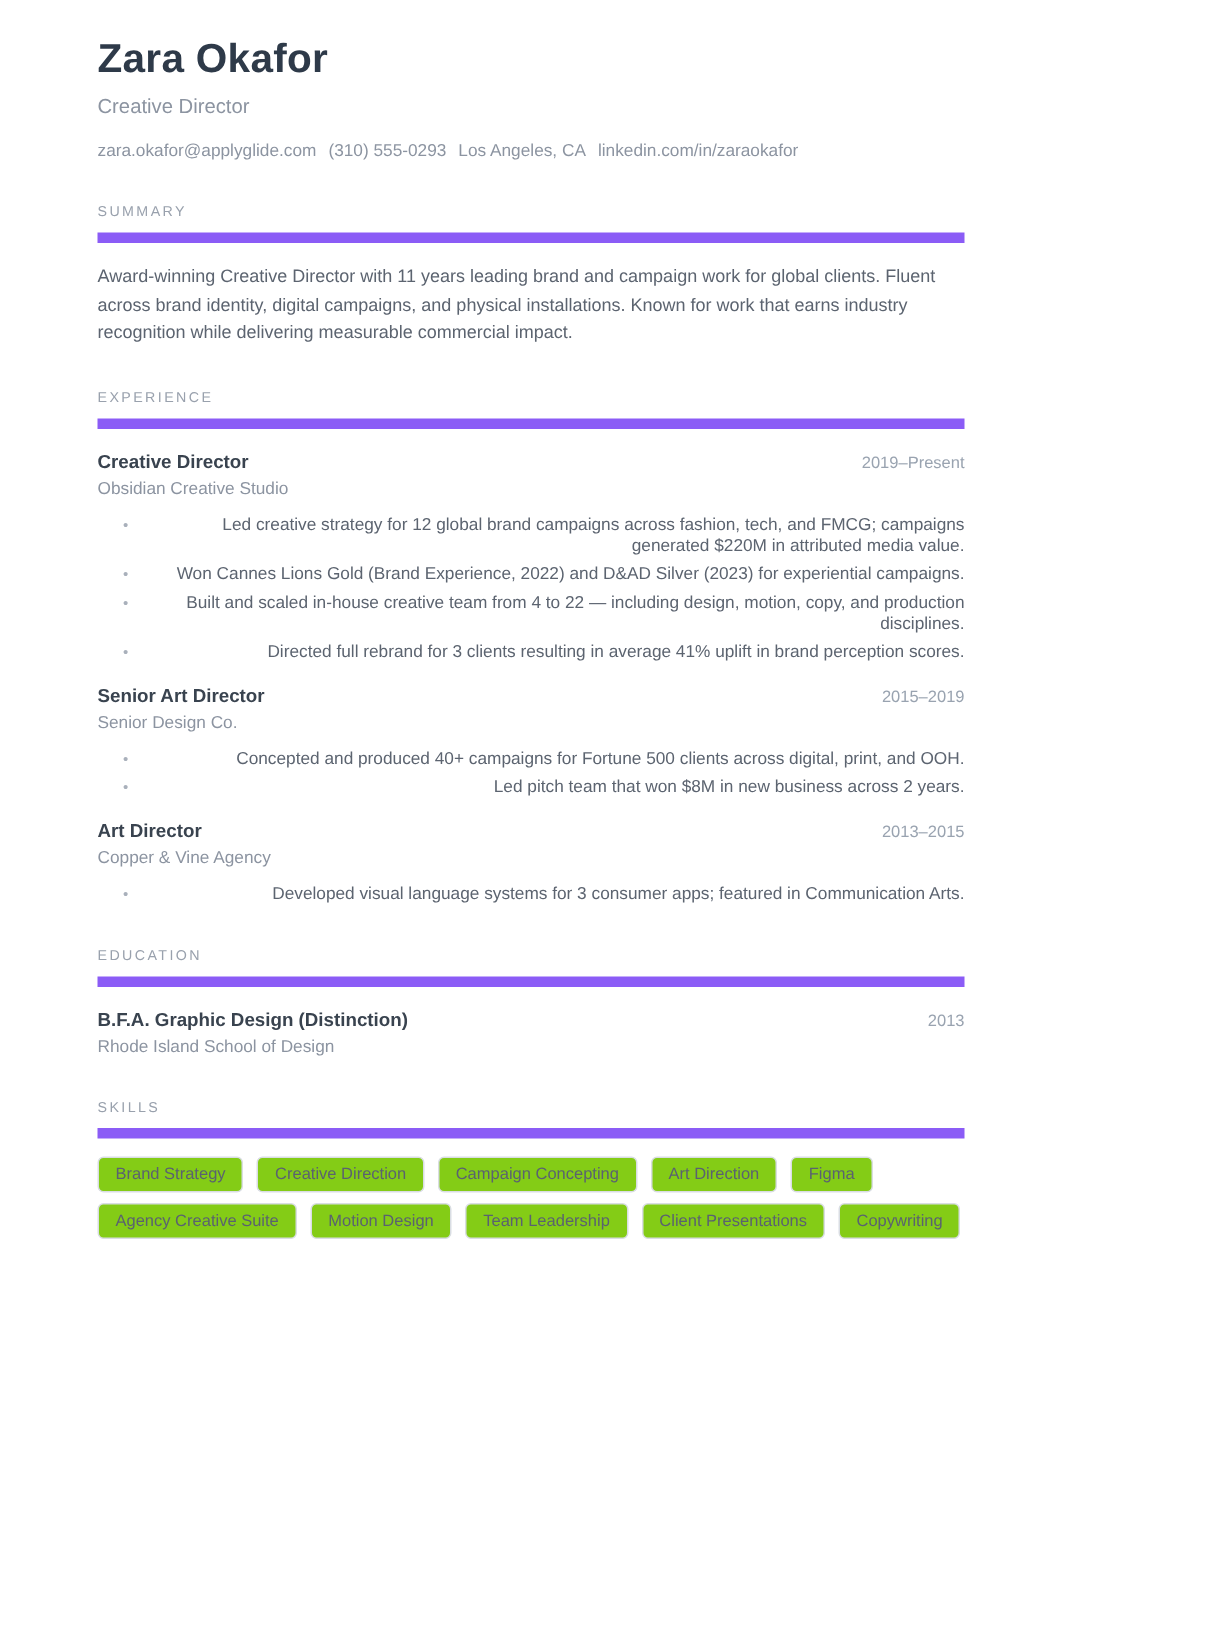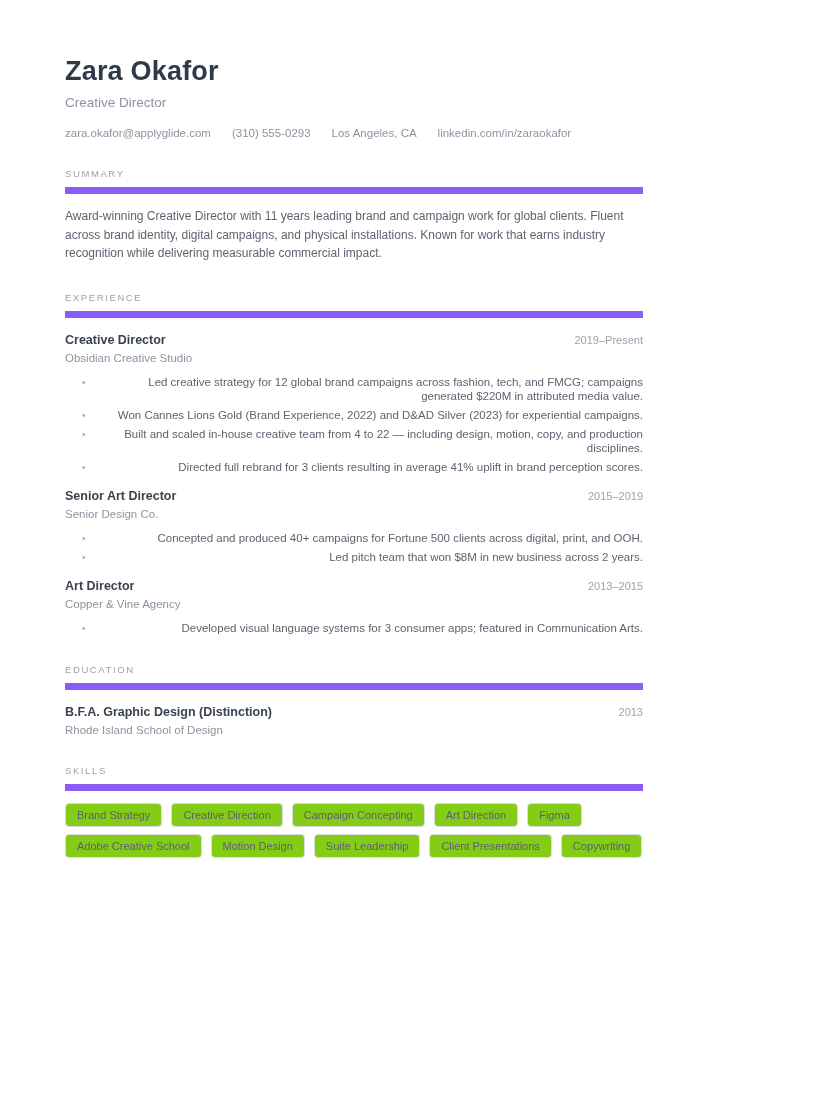--- a/index.html
+++ b/index.html
@@ -1,26 +1,26 @@
 <!DOCTYPE html>
 <html><head>
 <meta charset="utf-8">
 <style>
   html,body{margin:0;padding:0;}
   body{
     width:816px;height:1100px;overflow:hidden;background:#ffffff;
     font-family:"Liberation Sans","DejaVu Sans",sans-serif;
     -webkit-font-smoothing:antialiased;
   }
-  .page{box-sizing:border-box;width:708px;padding:56px 65px 0 65px;}
+  .page{box-sizing:border-box;width:708px;padding:24px 65px 0 65px;}
 
   
   .name{margin:0;font-size:27px;line-height:30px;font-weight:700;color:#2e3a49;letter-spacing:.2px;}
   .subtitle{margin-top:9px;font-size:13.5px;color:#8c94a1;}
-  .contact-row{margin-top:17px;display:flex;gap:21px;font-size:11.5px;color:#8c94a1;white-space:nowrap;}
+  .contact-row{margin-top:17px;display:flex;gap:8px;font-size:11.5px;color:#8c94a1;white-space:nowrap;}
 
   
   .section{margin-top:29px;}
   .section-label{
     font-size:9.5px;font-weight:400;letter-spacing:1.6px;color:#99a1ad;
     padding-bottom:8px;border-bottom:7px solid #8b5cf6;
   }
   .summary-text{margin:13px 0 0;font-size:12px;line-height:18.5px;color:#5c6470;max-width:660px;}
 
   
@@ -132,25 +132,25 @@
         <span class="tag">Brand Strategy</span>
 
         <span class="tag">Creative Direction</span>
 
         <span class="tag">Campaign Concepting</span>
 
         <span class="tag">Art Direction</span>
 
         <span class="tag">Figma</span>
 
-        <span class="tag">Adobe Creative School</span>
+        <span class="tag">Agency Creative Suite</span>
 
         <span class="tag">Motion Design</span>
 
-        <span class="tag">Suite Leadership</span>
+        <span class="tag">Team Leadership</span>
 
         <span class="tag">Client Presentations</span>
 
         <span class="tag">Copywriting</span>
       </div>
   </section>
 
 </div>
 
 </body></html>

